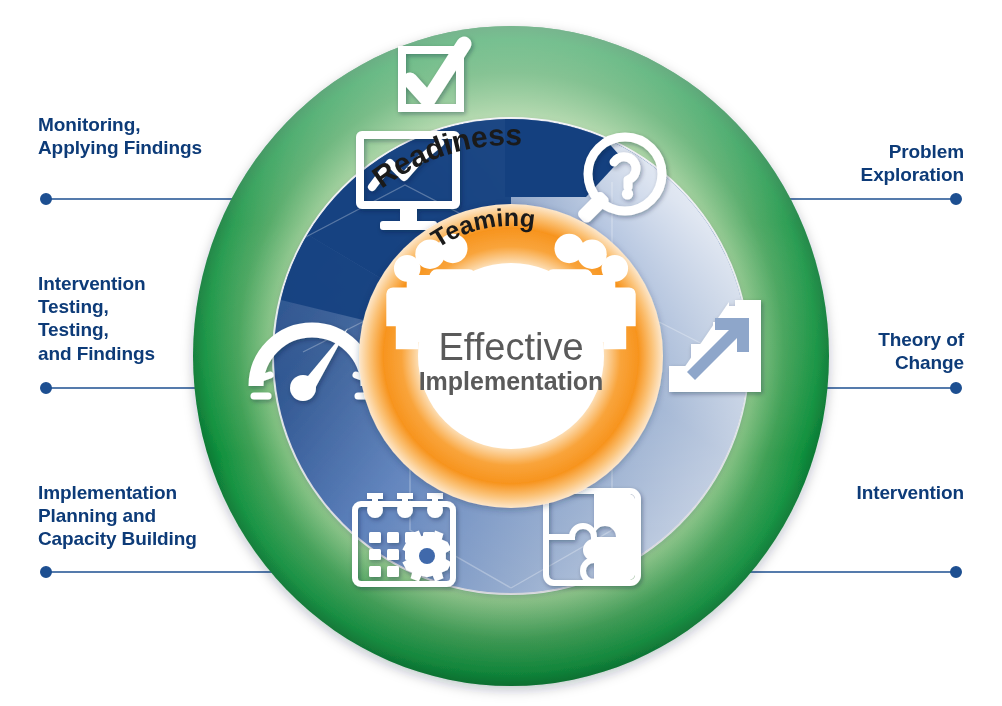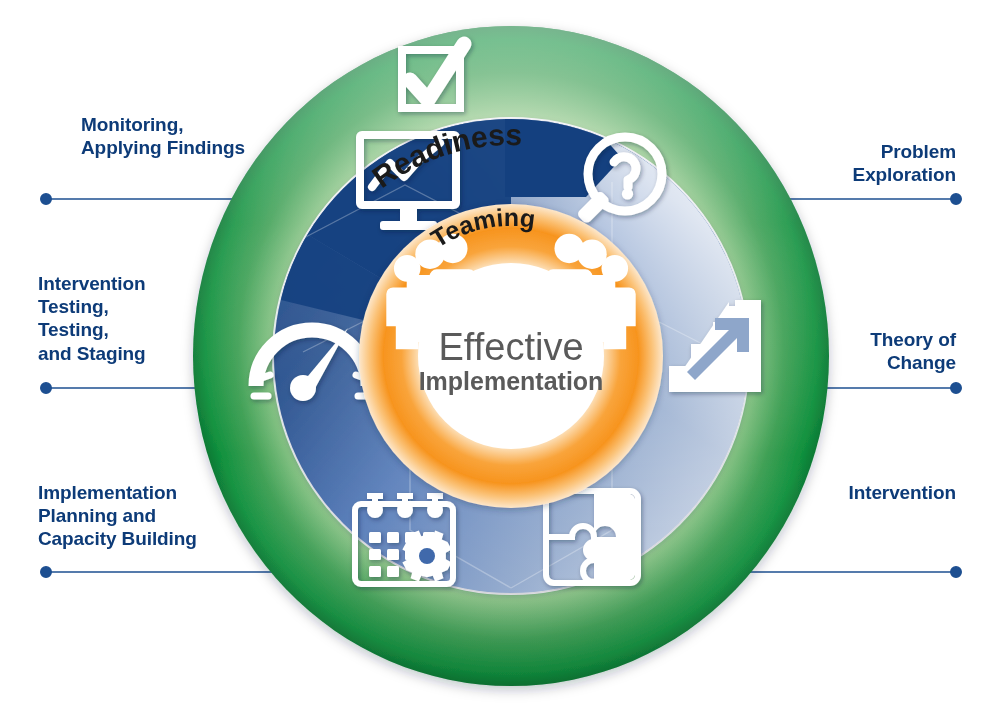--- a/index.html
+++ b/index.html
@@ -3,21 +3,21 @@
 <meta charset="utf-8">
 <style>
   html,body{margin:0;padding:0;background:#ffffff;}
   body{width:1002px;height:706px;overflow:hidden;
        font-family:"Liberation Sans","DejaVu Sans",sans-serif;}
   #stage{position:relative;width:1002px;height:706px;background:#fff;}
   #stage svg{display:block;}
   .lbl{position:absolute;color:#0d3b78;font-weight:bold;font-size:19px;
        line-height:1.22;letter-spacing:-0.1px;}
   .lbl-left{text-align:left;left:38px;}
-  .lbl-right{text-align:right;right:46px;}
+  .lbl-right{text-align:right;right:38px;}
 </style>
 </head>
 <body>
 
 <div id="stage">
 
   <svg width="1002" height="706" viewBox="0 0 1002 706">
     <defs>
 
       <radialGradient id="gOuterGreen" cx="50%" cy="50%" r="50%">
@@ -280,30 +280,30 @@
     <text font-family="'Liberation Sans', sans-serif" font-size="25" font-weight="bold" fill="#1a1a1a">
       <textPath href="#teamingArc" startOffset="31%">Teaming</textPath>
     </text>
 
     <g>
       <text x="511" y="360" text-anchor="middle" font-family="'Liberation Sans', sans-serif" font-size="38" fill="#5a5a5a">Effective</text>
       <text x="511" y="390" text-anchor="middle" font-family="'Liberation Sans', sans-serif" font-size="25" font-weight="bold" fill="#5a5a5a">Implementation</text>
     </g>
   </svg>
 
-  <div class="lbl lbl-left" style="top:113px;width:230px;margin-left:43px;">
+  <div class="lbl lbl-left" style="top:113px;width:230px;">
     <div>Monitoring,</div>
     <div>Applying Findings</div>
   </div>
 
   <div class="lbl lbl-left" style="top:272px;width:200px;">
     <div>Intervention</div>
     <div>Testing,</div>
     <div>Testing,</div>
-    <div>and Staging</div>
+    <div>and Findings</div>
   </div>
 
   <div class="lbl lbl-left" style="top:481px;width:230px;">
     <div>Implementation</div>
     <div>Planning and</div>
     <div>Capacity Building</div>
   </div>
 
   <div class="lbl lbl-right" style="top:140px;width:230px;">
     <div>Problem</div>

